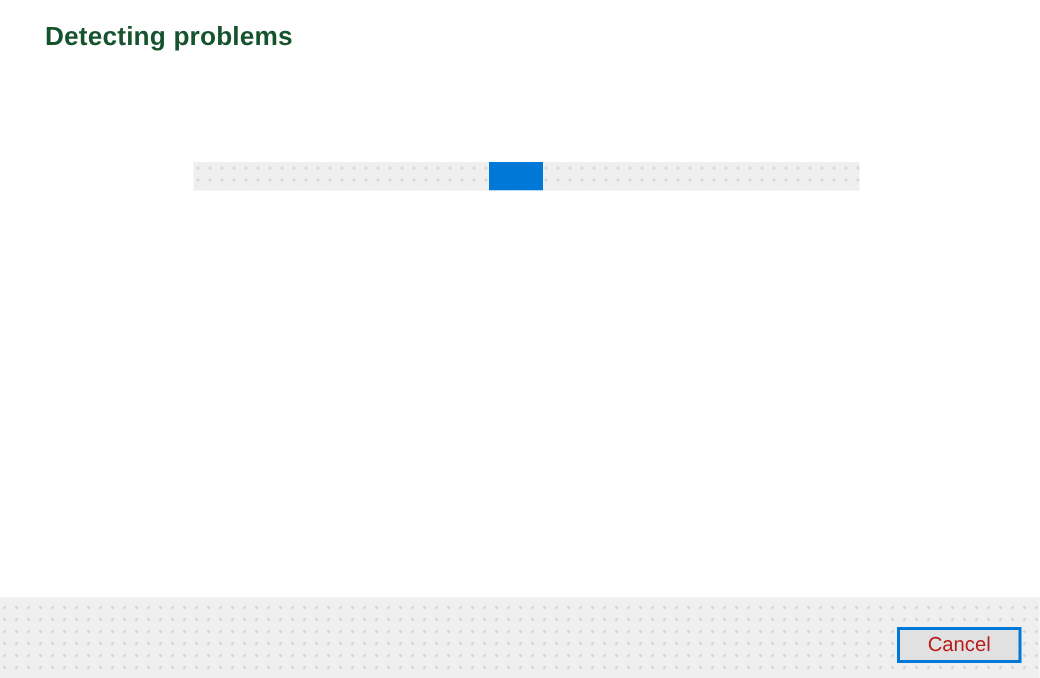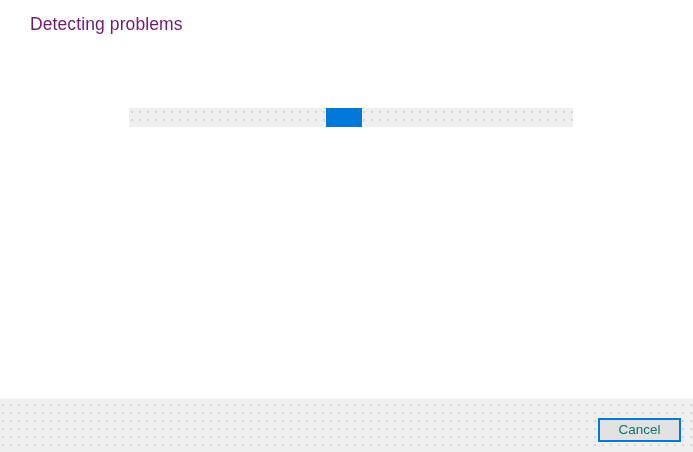--- a/index.html
+++ b/index.html
@@ -35,23 +35,23 @@
     background: #ffffff;
   }
 
   #page-title {
     position: absolute;
     left: 30px;
     top: 12px;
     font-size: 17.5px;
     line-height: 24px;
     letter-spacing: 0.1px;
-    color: #701a75;
+    color: #14532d;
     white-space: nowrap;
-    font-weight: 400;
+    font-weight: 700;
   }
 
   
   #progress-bar {
     position: absolute;
     left: 129px;
     top: 108px;
     width: 444px;
     height: 19px;
     background-color: #efefef;
@@ -89,21 +89,21 @@
 
   #cancel-button {
     position: absolute;
     left: 598px;
     top: 19px; 
     width: 83px;
     height: 24px;
     box-sizing: border-box;
     background: #e1e1e1;
     border: 2px solid #0078d7;
-    color: #0f766e;
+    color: #b91c1c;
     font-family: "Liberation Sans", sans-serif;
     font-size: 13.5px;
     line-height: 20px;
     text-align: center;
     padding: 0;
     cursor: default;
     display: flex;
     align-items: center;
     justify-content: center;
     white-space: nowrap;

